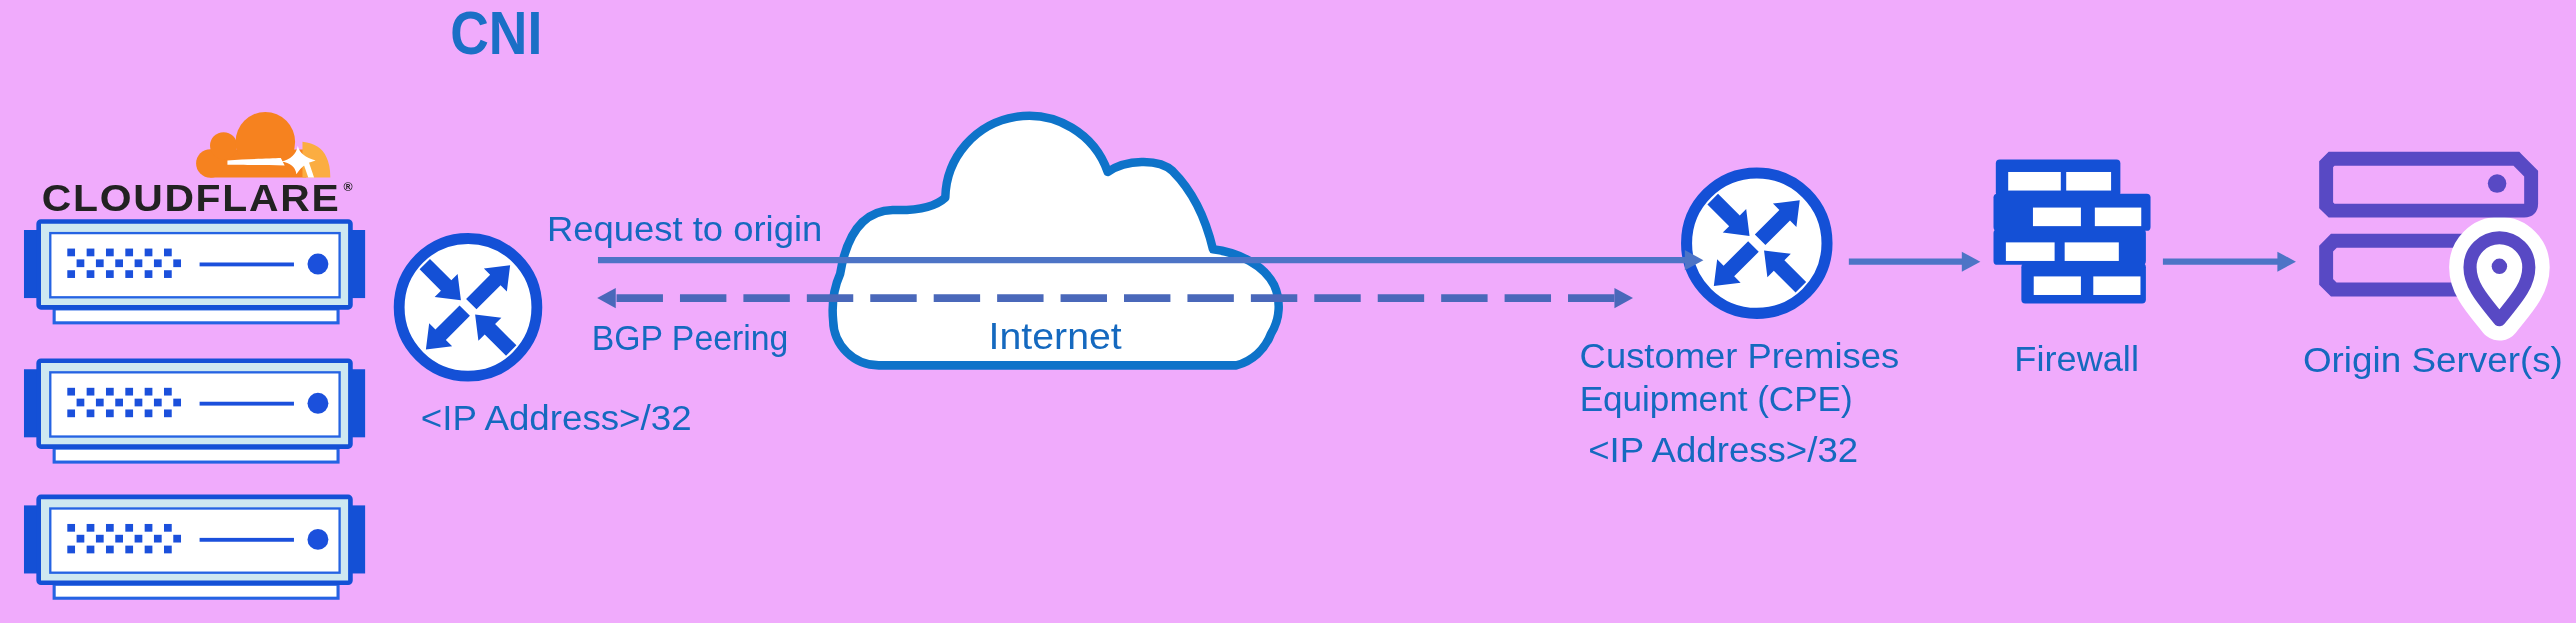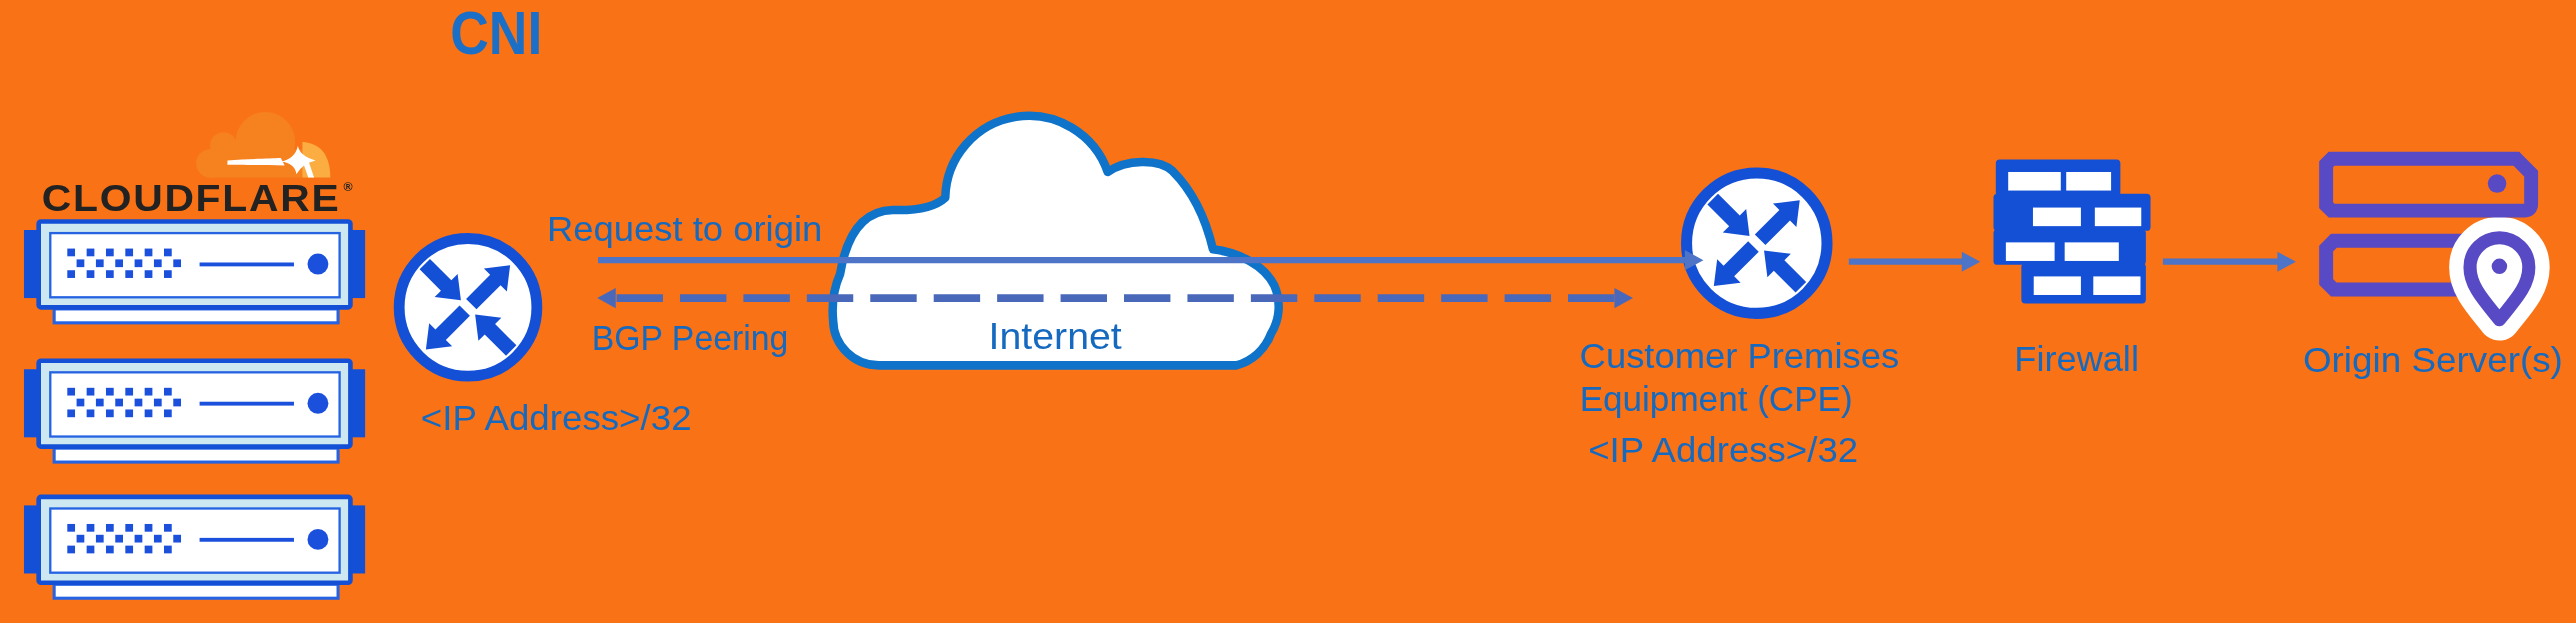--- a/index.html
+++ b/index.html
@@ -1,16 +1,16 @@
 <!DOCTYPE html>
 <html style="--titleBlue: #1b6fc6; --labelBlue: #1569bf; --royal: #1450d6; --panelBlue: #2563e3; --dotBlue: #1b50dc; --serverFill: #cee8f1; --cloudStroke: #0e73c9; --connector: #4d74c6; --connectorDashed: #4a68ba; --orange: #f6821f; --orangeLight: #fbad41; --wordmarkDark: #222222; --purple: #5849c4;font-size:12.4px"><head>
 <meta charset="utf-8">
 <style>
   html,body{margin:0;padding:0;background:#ffffff;}
-  .canvas{width:2576px;height:624px;position:relative;background:#f97316;overflow:hidden;}
+  .canvas{width:2576px;height:624px;position:relative;background:#f0abfc;overflow:hidden;}
   svg{display:block;}
   text{font-family:"Liberation Sans", sans-serif;}
   .t-title{fill:var(--titleBlue);font-weight:bold;}
   .t-label{fill:var(--labelBlue);}
   .t-wordmark{fill:var(--wordmarkDark);font-weight:bold;letter-spacing:2px;}
   .t-reg{fill:var(--wordmarkDark);font-weight:bold;}
   .royal-fill{fill:var(--royal);}
   .royal-stroke{stroke:var(--royal);}
   .panel-stroke{stroke:var(--panelBlue);}
   .dot-fill{fill:var(--dotBlue);}

